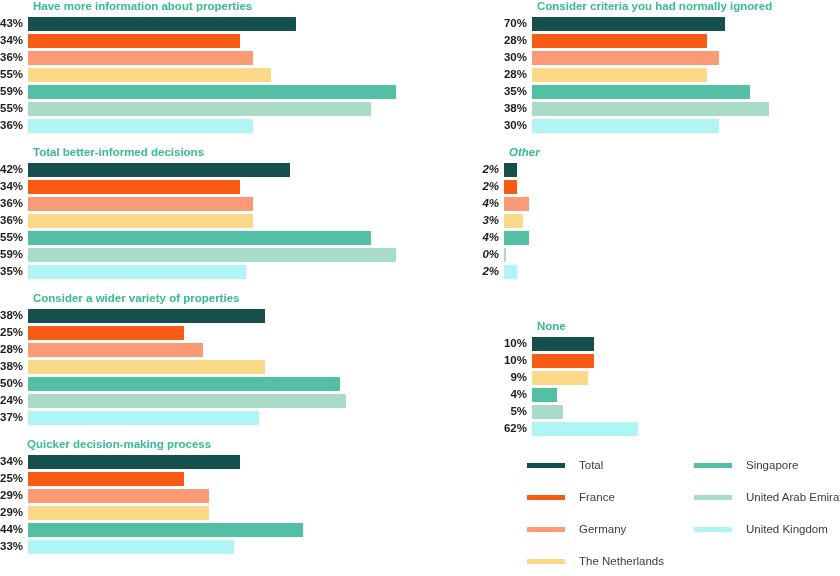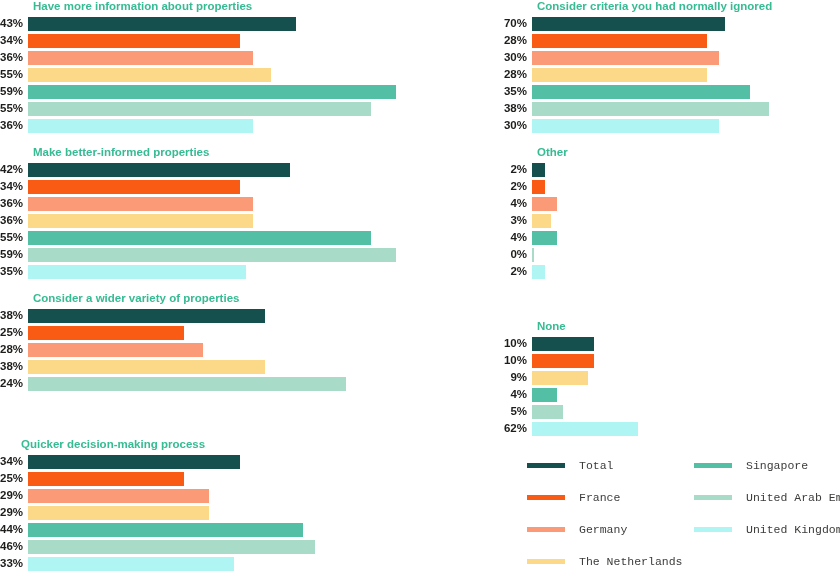--- a/index.html
+++ b/index.html
@@ -69,21 +69,20 @@
   .legend {
     position: absolute;
     left: 527px;
     top: 449px;
     width: 313px;
     height: 127px;
   }
   .legend-col {
     position: absolute;
     top: 0;
-    font-family: Liberation Mono, monospace;
   }
   .legend-col-1 { left: 0px; }
   .legend-col-2 { left: 167px; }
   .legend-item {
     display: flex;
     align-items: center;
     height: 32px;
   }
   .legend-swatch {
     width: 38px;
@@ -193,21 +192,21 @@
           </div>
           <div class="row" title="United Kingdom">
             <div class="row-value">30%</div>
             <div class="row-bar-track">
               <div class="row-bar" style="background: rgb(175, 245, 243); width: 187.2px;"></div>
             </div>
           </div>
         </div>
       </div>
       <div class="panel col-left" style="left: 0px; top: 146px; width: 420px;">
-        <div class="panel-title" style="margin-left: 33px;">Make better-informed properties</div>
+        <div class="panel-title" style="margin-left: 33px;">Total better-informed decisions</div>
         <div class="rows">
           <div class="row" title="Total">
             <div class="row-value">42%</div>
             <div class="row-bar-track">
               <div class="row-bar" style="background: rgb(21, 80, 78); width: 262.1px;"></div>
             </div>
           </div>
           <div class="row" title="France">
             <div class="row-value">34%</div>
             <div class="row-bar-track">
@@ -239,21 +238,21 @@
             </div>
           </div>
           <div class="row" title="United Kingdom">
             <div class="row-value">35%</div>
             <div class="row-bar-track">
               <div class="row-bar" style="background: rgb(175, 245, 243); width: 218.4px;"></div>
             </div>
           </div>
         </div>
       </div>
-      <div class="panel col-right" style="left: 500px; top: 146px; width: 340px;">
+      <div class="panel col-right" style="left: 472px; top: 146px; width: 340px; font-style: italic;">
         <div class="panel-title" style="margin-left: 37px;">Other</div>
         <div class="rows">
           <div class="row" title="Total">
             <div class="row-value">2%</div>
             <div class="row-bar-track">
               <div class="row-bar" style="background: rgb(21, 80, 78); width: 12.5px;"></div>
             </div>
           </div>
           <div class="row" title="France">
             <div class="row-value">2%</div>
@@ -313,24 +312,36 @@
             <div class="row-bar-track">
               <div class="row-bar" style="background: rgb(251, 154, 119); width: 174.7px;"></div>
             </div>
           </div>
           <div class="row" title="The Netherlands">
             <div class="row-value">38%</div>
             <div class="row-bar-track">
               <div class="row-bar" style="background: rgb(252, 217, 137); width: 237.1px;"></div>
             </div>
           </div>
+          <div class="row" title="Singapore">
+            <div class="row-value">50%</div>
+            <div class="row-bar-track">
+              <div class="row-bar" style="background: rgb(83, 191, 164); width: 312px;"></div>
+            </div>
+          </div>
           <div class="row" title="United Arab Emirates">
             <div class="row-value">24%</div>
             <div class="row-bar-track">
               <div class="row-bar" style="background: rgb(168, 220, 201); width: 318.2px;"></div>
+            </div>
+          </div>
+          <div class="row" title="United Kingdom">
+            <div class="row-value">37%</div>
+            <div class="row-bar-track">
+              <div class="row-bar" style="background: rgb(175, 245, 243); width: 230.9px;"></div>
             </div>
           </div>
         </div>
       </div>
       <div class="panel col-right" style="left: 500px; top: 292px; width: 340px;">
         <div class="panel-title" style="margin-left: 37px; margin-top: 28px;">None</div>
         <div class="rows">
           <div class="row" title="Total">
             <div class="row-value">10%</div>
             <div class="row-bar-track">
@@ -363,21 +374,21 @@
           </div>
           <div class="row" title="United Kingdom">
             <div class="row-value">62%</div>
             <div class="row-bar-track">
               <div class="row-bar" style="background: rgb(175, 245, 243); width: 106.1px;"></div>
             </div>
           </div>
         </div>
       </div>
       <div class="panel col-left" style="left: 0px; top: 438px; width: 420px;">
-        <div class="panel-title" style="margin-left: 21px;">Quicker decision-making process</div>
+        <div class="panel-title" style="margin-left: 27px;">Quicker decision-making process</div>
         <div class="rows">
           <div class="row" title="Total">
             <div class="row-value">34%</div>
             <div class="row-bar-track">
               <div class="row-bar" style="background: rgb(21, 80, 78); width: 212.2px;"></div>
             </div>
           </div>
           <div class="row" title="France">
             <div class="row-value">25%</div>
             <div class="row-bar-track">
@@ -393,26 +404,20 @@
           <div class="row" title="The Netherlands">
             <div class="row-value">29%</div>
             <div class="row-bar-track">
               <div class="row-bar" style="background: rgb(252, 217, 137); width: 181px;"></div>
             </div>
           </div>
           <div class="row" title="Singapore">
             <div class="row-value">44%</div>
             <div class="row-bar-track">
               <div class="row-bar" style="background: rgb(83, 191, 164); width: 274.6px;"></div>
-            </div>
-          </div>
-          <div class="row" title="United Arab Emirates">
-            <div class="row-value">46%</div>
-            <div class="row-bar-track">
-              <div class="row-bar" style="background: rgb(168, 220, 201); width: 287px;"></div>
             </div>
           </div>
           <div class="row" title="United Kingdom">
             <div class="row-value">33%</div>
             <div class="row-bar-track">
               <div class="row-bar" style="background: rgb(175, 245, 243); width: 205.9px;"></div>
             </div>
           </div>
         </div>
       </div>

